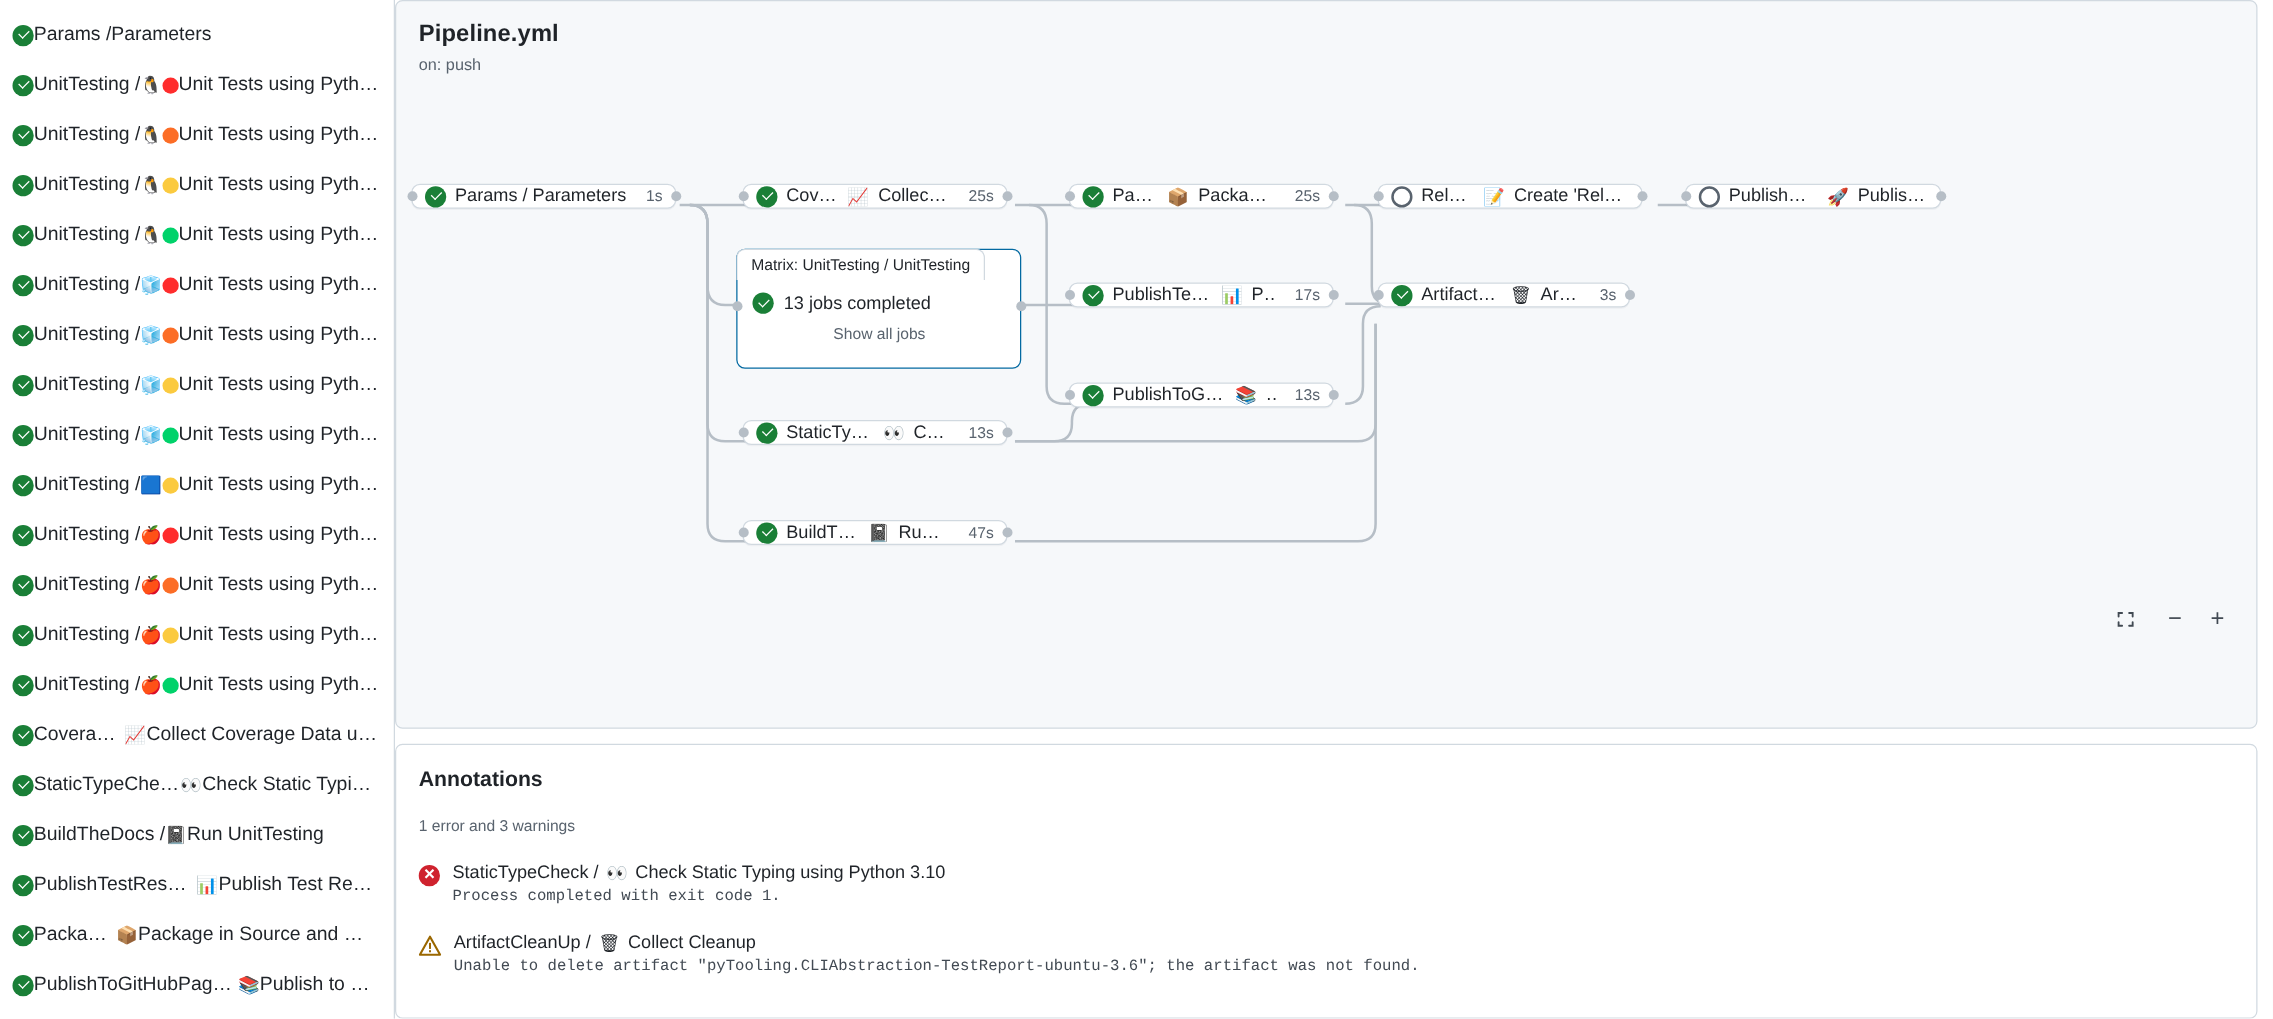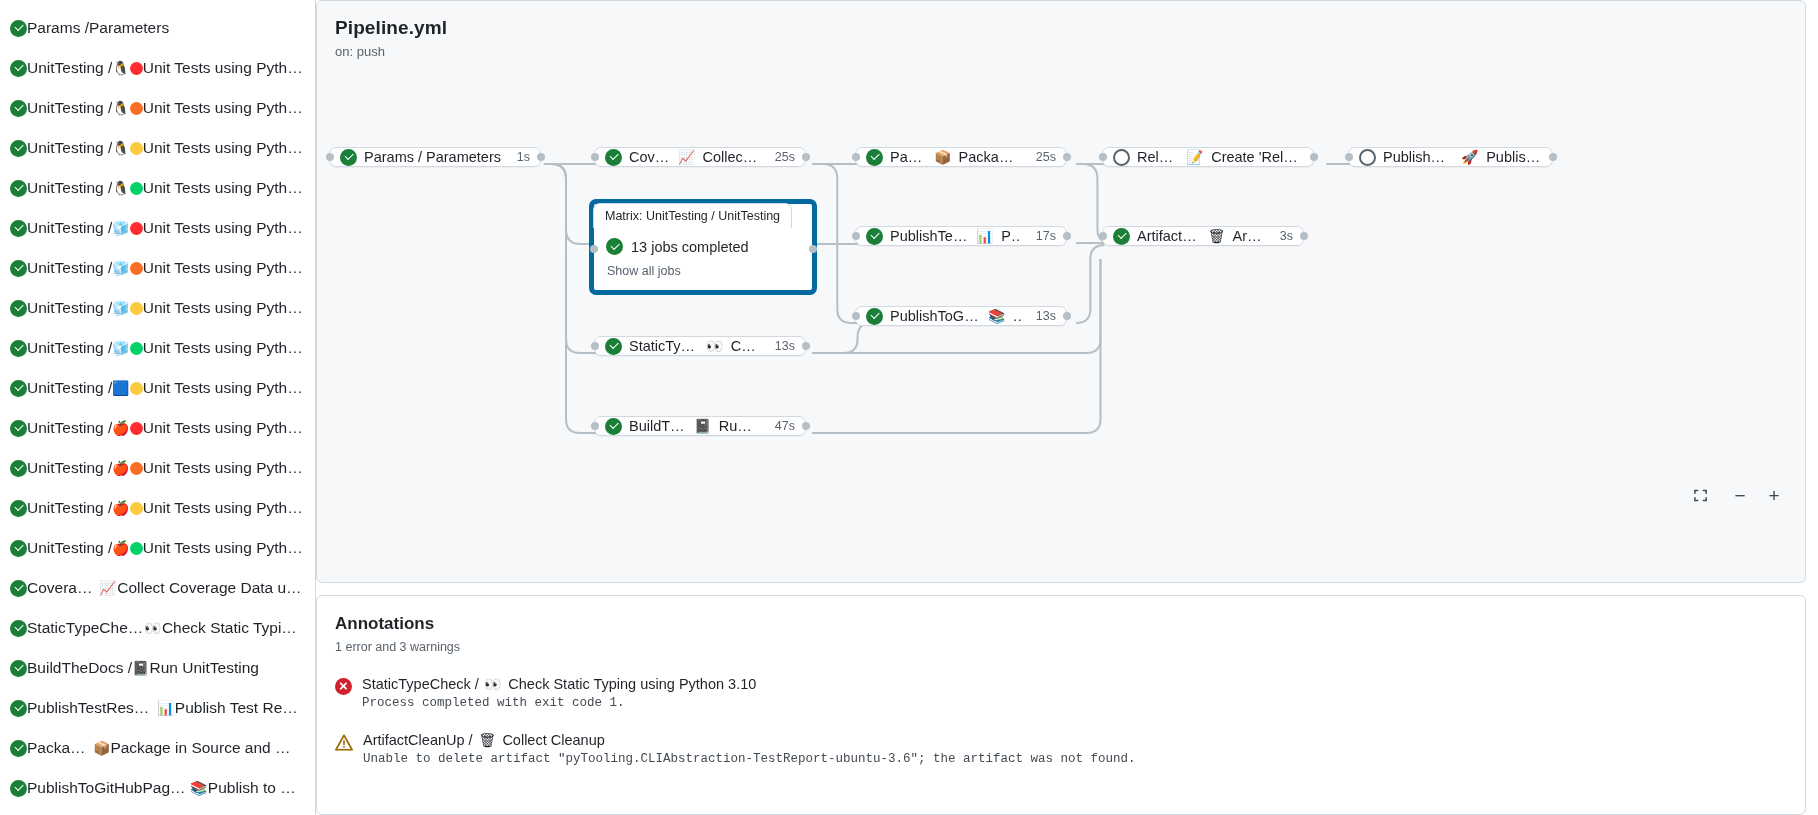--- a/index.html
+++ b/index.html
@@ -104,23 +104,24 @@
     position: absolute; width: 8px; height: 8px; border-radius: 50%;
     background: #b6bec6; top: 50%; margin-top: -4px;
   }
   .port.inp { left: -4.5px; }
   .port.outp { right: -4.5px; }
 
   
   .matrix {
     position: absolute;
     background: #ffffff;
-    border: 5px solid #0369a1;
+    border: 1px solid #0369a1;
     border-radius: 7px;
     padding: 10px 12px 12px 12px;
+    text-align: center;
   }
   .matrix-tab {
     position: absolute; top: -1px; left: -1px;
     background: #ffffff;
     border: 1px solid #d1d9e0;
     border-bottom: none;
     border-radius: 7px 7px 0 0;
     height: 25px; padding: 0 11px;
     display: flex; align-items: center;
     font-size: 12.5px; color: #1f2328; font-weight: 500;
@@ -139,21 +140,21 @@
   }
   .zbtn {
     width: 26px; height: 24px; display: flex; align-items: center; justify-content: center;
     color: #424a53; cursor: pointer; border-radius: 4px;
   }
   .zgroup { display: flex; align-items: center; gap: 8px; }
 
   
   .ann-panel { background: #ffffff; flex: 1 1 auto; padding: 18px 0 0 18px; overflow: hidden; }
   .ann-title { font-size: 17px; font-weight: 600; color: #1f2328; }
-  .ann-sub { font-size: 12.5px; color: #59636e; margin-top: 6px; }
+  .ann-sub { font-size: 12.5px; color: #59636e; margin-top: 20px; }
   .ann-item { display: flex; gap: 10px; margin-top: 22px; }
   .ann-ico { margin-top: 2px; }
   .ann-head { font-size: 14.5px; color: #1f2328; display: flex; align-items: center; gap: 6px; }
   .ann-msg {
     font-size: 12.5px; color: #424a53; margin-top: 4px;
     font-family: "Liberation Mono", monospace;
   }
   .warn-tri { display:block; }
 </style>
 </head>

